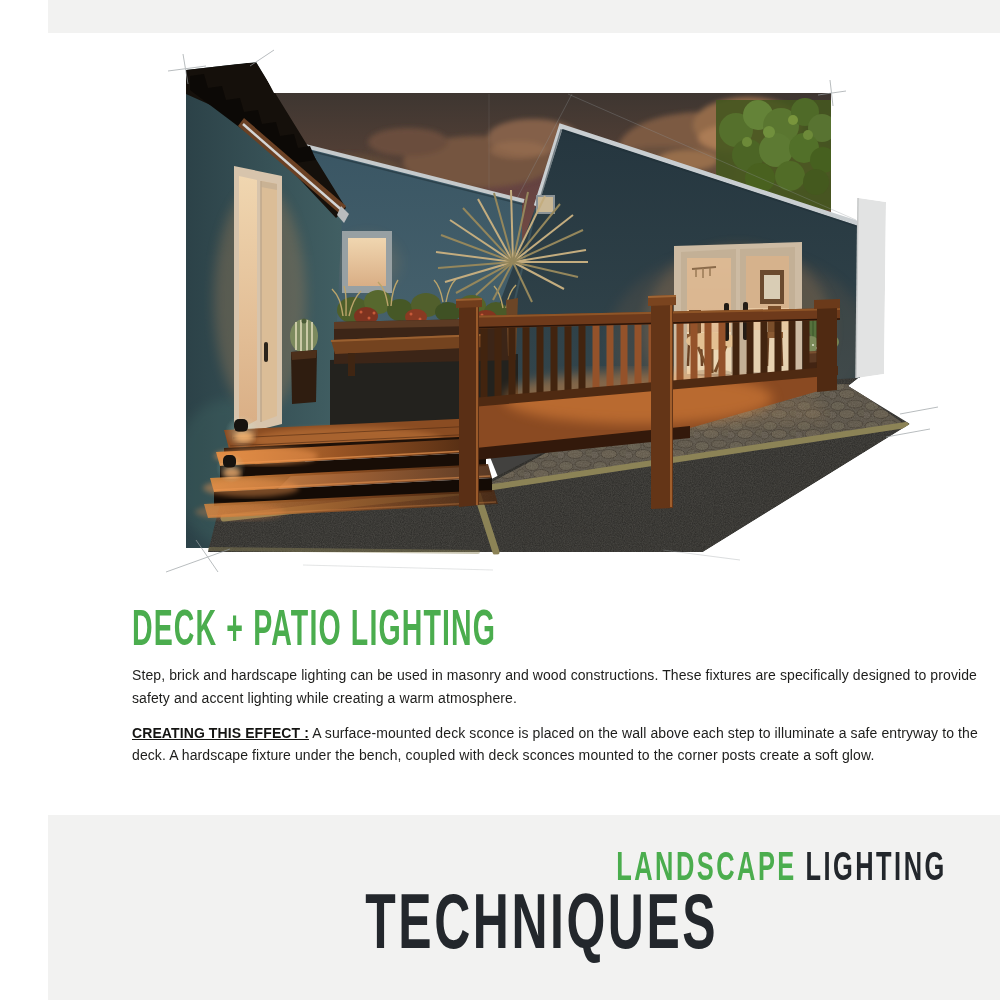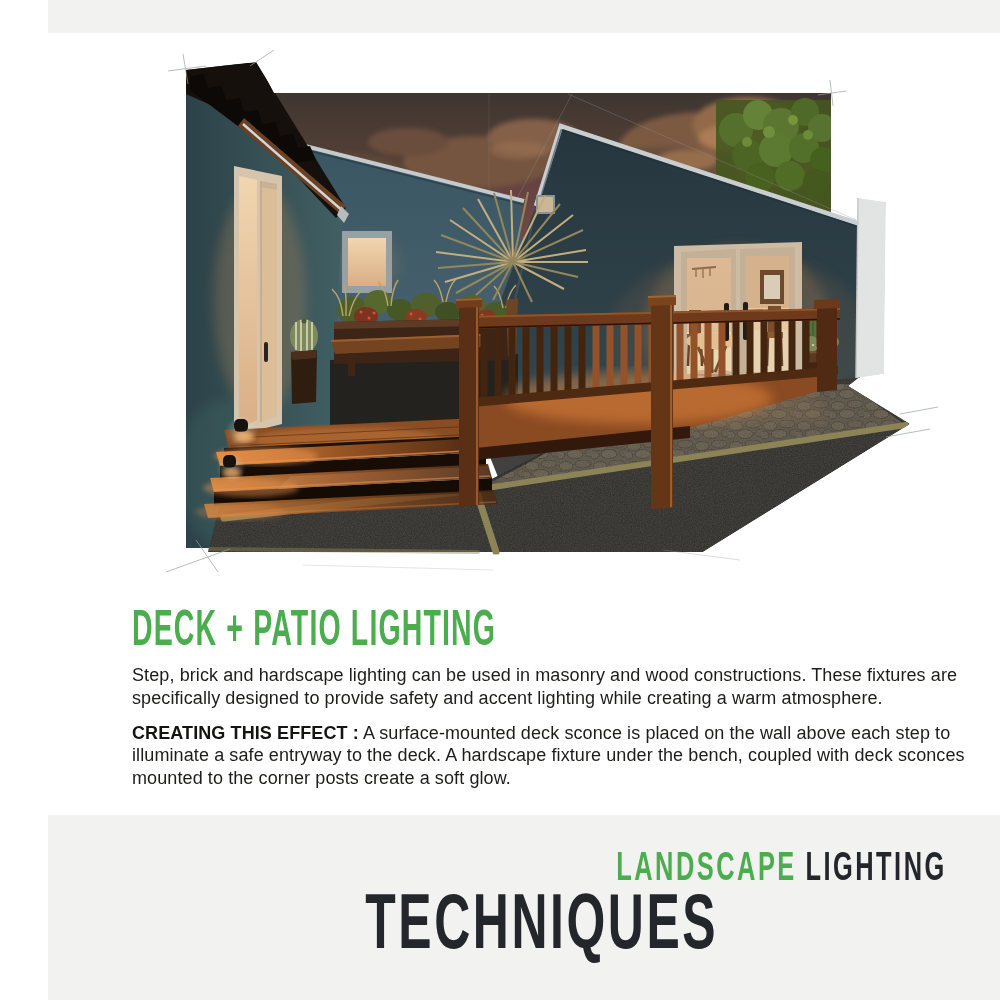--- a/index.html
+++ b/index.html
@@ -8,22 +8,22 @@
     background:#ffffff; font-family:"Liberation Sans", sans-serif;margin-left:48px;
   }
   .band-top { position:absolute; left:0; top:0; width:1000px; height:33px; background:#f2f2f1; }
   .art { position:absolute; left:0; top:0; width:1000px; height:620px; }
   .content { position:absolute; left:84px; top:606px; width:856px; }
   .headline {
     display:inline-block; margin:0 0 14px 0; color:#4bad4e;
     font-size:50px; line-height:44px; font-weight:700; letter-spacing:2px;
     transform:scaleX(0.57); transform-origin:left center; white-space:nowrap;
   }
-  .content p { margin:0 0 12px 0; color:#1d1d1b; font-size:18px; line-height:22.8px; letter-spacing:0.1px; }
-  .content p strong { font-weight:700; color:#141412; }
+  .content p { margin:0 0 12px 0; color:#1d1d1b; font-size:14px; line-height:22.8px; letter-spacing:0.1px; }
+  .content p strong { font-weight:700; color:#141412;text-decoration:underline; }
   .footer-band { position:absolute; left:0; top:815px; width:1000px; height:185px; background:#f2f2f1; }
   .brand-line1 { position:absolute; top:846px; left:0; width:1000px; text-align:right; white-space:nowrap; }
   .brand-line1 .inner {
     display:inline-block; transform:scaleX(0.62); transform-origin:center;
     font-size:41px; line-height:40px; font-weight:700; letter-spacing:4px; white-space:nowrap;
   }
   .brand-green { color:#4bad4e; }
   .brand-dark  { color:#23272c; margin-left:14px; }
   .brand-line2 { position:absolute; top:884px; left:0; width:988px; text-align:center; white-space:nowrap; }
   .brand-line2 .inner {

